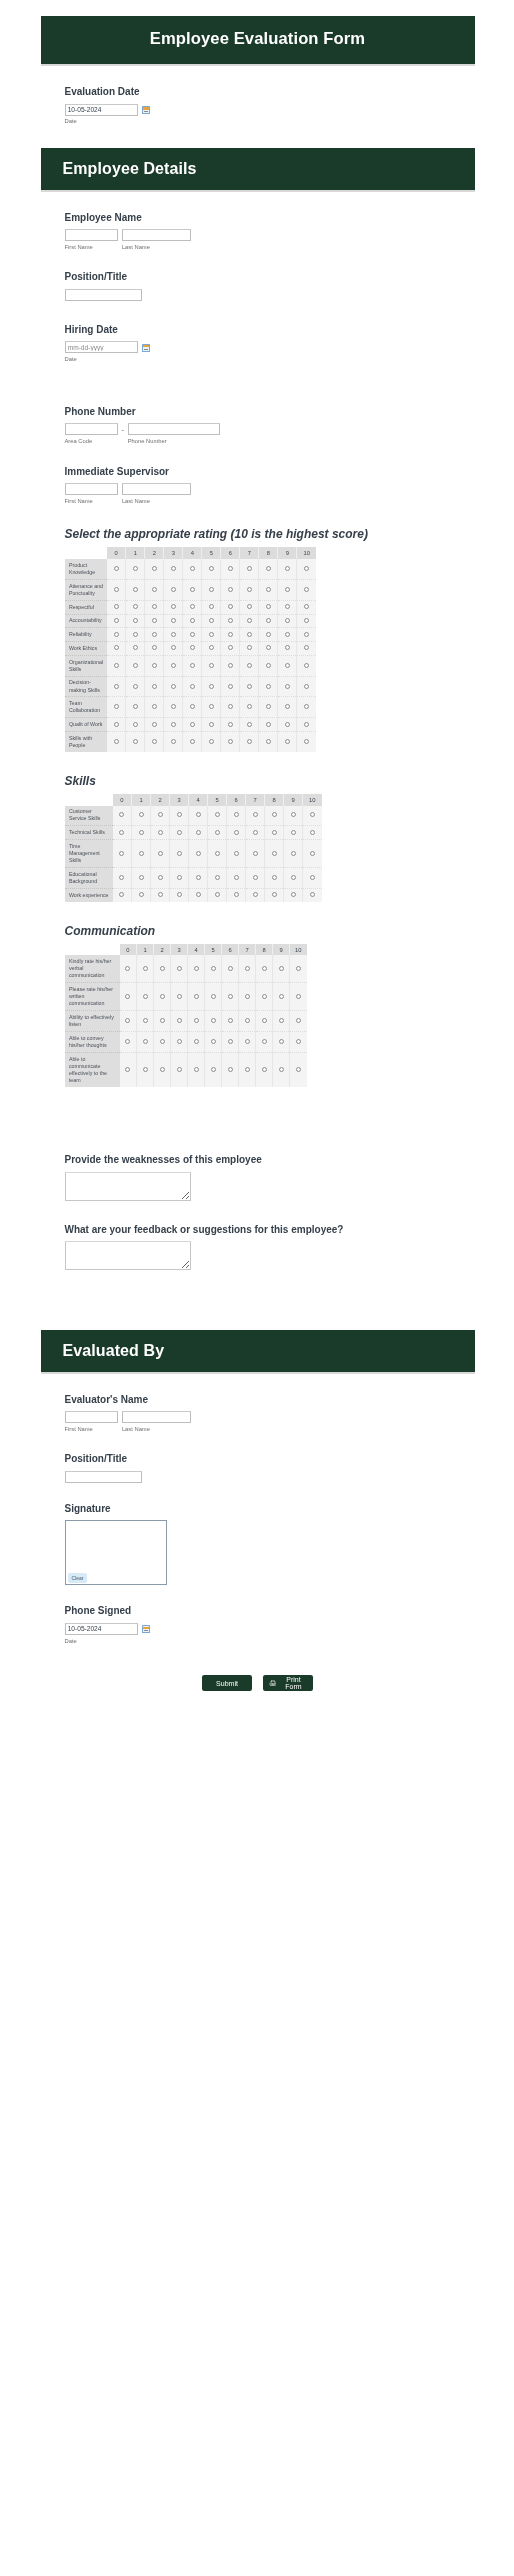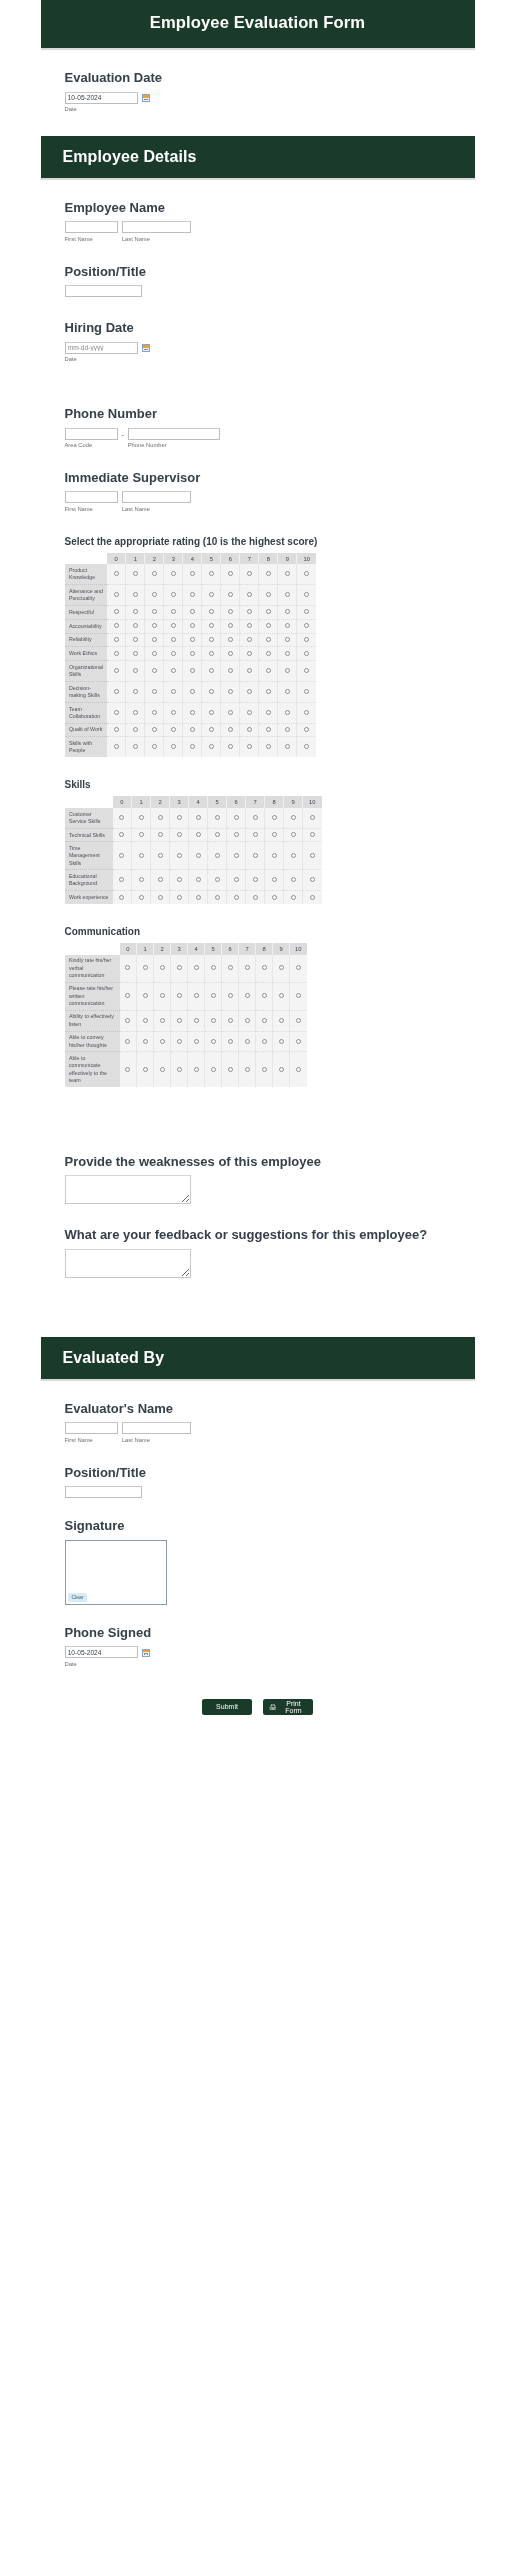--- a/index.html
+++ b/index.html
@@ -5,21 +5,21 @@
   * { box-sizing: border-box; }
   html, body { margin: 0; padding: 0; }
   body {
     width: 515px;
     background: #ffffff;
     font-family: "Liberation Sans", sans-serif;
     color: #36404a;
     -webkit-font-smoothing: antialiased;
   }
 
-  .form-wrap { width: 434px; margin: 0 auto; position: relative; }
+  .form-wrap { width: 434px; margin: 16px auto; position: relative; }
 
   
   .section-bar {
     background: #1b3b2a;
     color: #ffffff;
     padding: 11px 22px;
     margin: 0;
   }
   .section-bar h2 {
     margin: 0;
@@ -31,21 +31,21 @@
   .section-bar.title-bar { padding: 13.3px 22px 14.4px; }
   .section-bar.title-bar h2 {
     text-align: center;
     font-size: 16.6px;
   }
   .bar-shadow { height: 1.7px; background: #d8d8d8; }
 
   
   .field { padding: 0 0 0 24px; }
   .field-label {
-    font-size: 13px;
+    font-size: 10px;
     font-weight: bold;
     color: #36404a;
     margin: 0 0 5px 0;
     line-height: 1.35;
   }
   .sublabel {
     font-size: 5.8px;
     color: #6f6f6f;
     margin-top: 2.8px;
     line-height: 1.3;
@@ -110,24 +110,25 @@
     position: absolute;
     left: 1.1px; right: 1.1px; top: 3.9px; bottom: 1.1px;
     background:
       repeating-linear-gradient(to right, #8a8a8a 0 0.6px, transparent 0.6px 1.7px),
       repeating-linear-gradient(to bottom, #8a8a8a 0 0.6px, transparent 0.6px 1.7px);
   }
 
   
   .matrix-block { padding-left: 24px; }
   .matrix-title {
-    font-size: 10px;
+    font-size: 12px;
     font-weight: bold;
     margin-bottom: 6px;
     color: #36404a;
+    font-style: italic;
   }
   table.matrix {
     border-collapse: collapse;
     table-layout: fixed;
     font-size: 6px;
   }
   table.matrix th.corner {
     background: #ffffff;
     border: none;
   }

